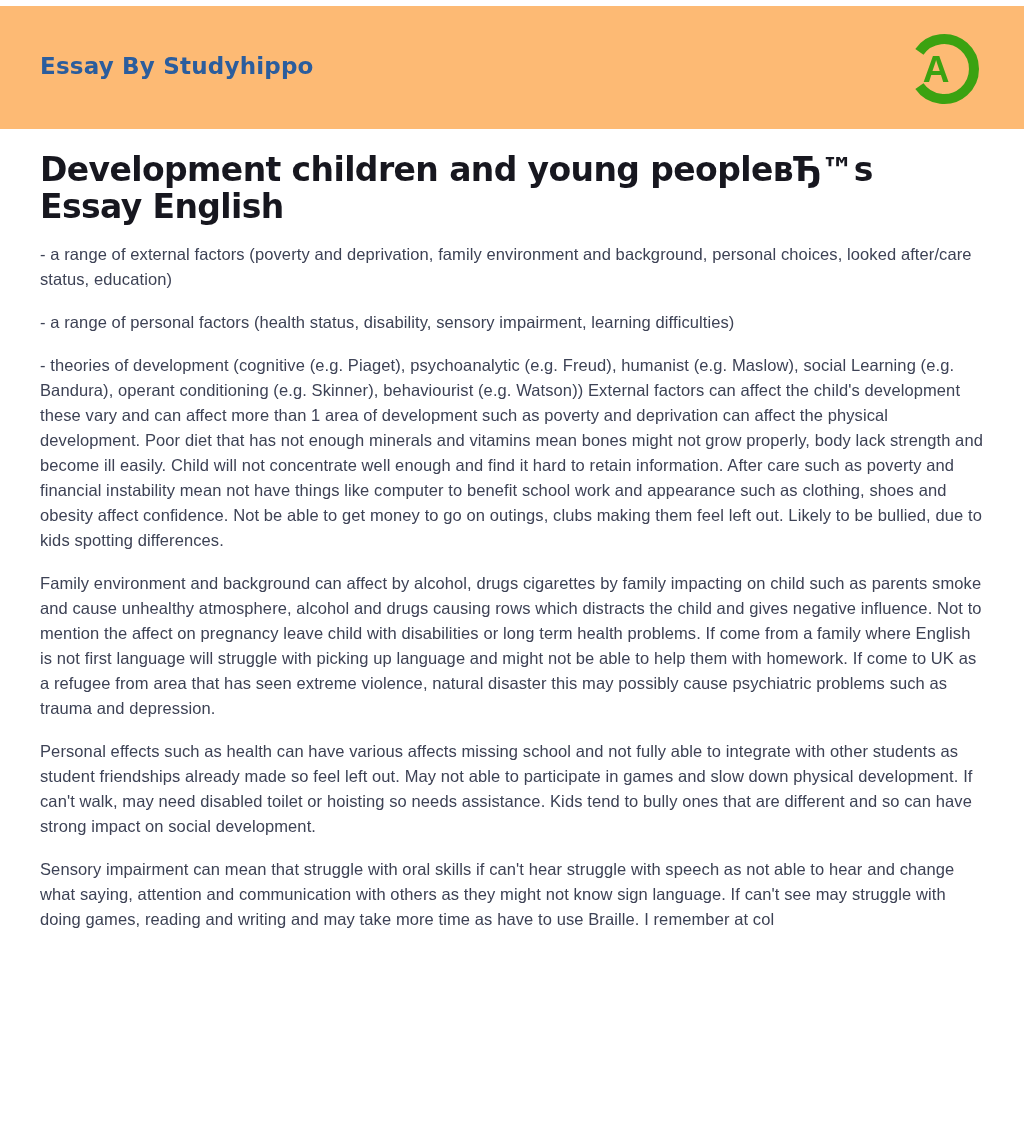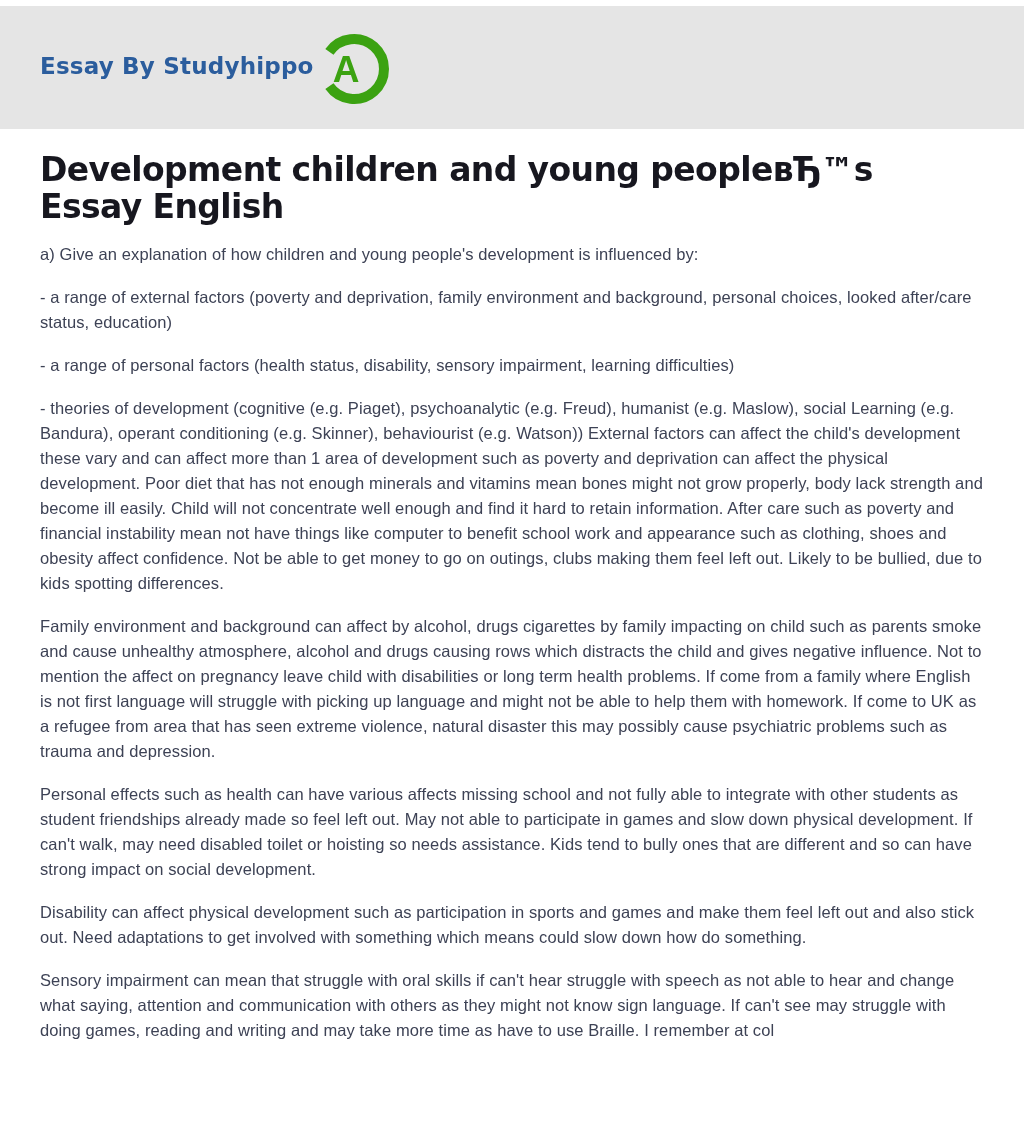--- a/index.html
+++ b/index.html
@@ -10,24 +10,25 @@
     background: #ffffff;
     overflow: hidden;
     position: relative;
     font-family: "Liberation Sans", sans-serif;
   }
   .top-strip {
     height: 6px;
     background: #ffffff;
   }
   .header {
-    background: #e5e5e5;
+    background: #fdba74;
     height: 123px;
     padding: 0 40px;
     display: flex;
+    justify-content: space-between;
     align-items: center;
   }
   .header-text {
     padding-top: 10px;
   }
   .site-title {
     font-family: "DejaVu Sans", sans-serif;
     font-size: 23px;
     font-weight: 700;
     color: #2b5d9d;
@@ -86,22 +87,20 @@
         <g transform="translate(0,6)">
           <path d="M 15.4 22.8 A 30 30 0 1 1 15.4 57.2" fill="none" stroke="#3ba211" stroke-width="10" stroke-linecap="butt"></path>
           <text x="32" y="53" text-anchor="middle" font-family="Liberation Sans, sans-serif" font-size="37" font-weight="700" fill="#3ba211">A</text>
         </g>
       </svg>
     </div>
   </header>
 
   <main class="content">
     <h1 class="essay-heading">Development children and young peopleвЂ™s Essay English</h1>
-    <p class="essay-paragraph">a) Give an explanation of how children and young people's development is influenced by:</p>
     <p class="essay-paragraph">- a range of external factors (poverty and deprivation, family environment and background, personal choices, looked after/care status, education)</p>
     <p class="essay-paragraph">- a range of personal factors (health status, disability, sensory impairment, learning difficulties)</p>
     <p class="essay-paragraph">- theories of development (cognitive (e.g. Piaget), psychoanalytic (e.g. Freud), humanist (e.g. Maslow), social Learning (e.g. Bandura), operant conditioning (e.g. Skinner), behaviourist (e.g. Watson)) External factors can affect the child's development these vary and can affect more than 1 area of development such as poverty and deprivation can affect the physical development. Poor diet that has not enough minerals and vitamins mean bones might not grow properly, body lack strength and become ill easily. Child will not concentrate well enough and find it hard to retain information. After care such as poverty and financial instability mean not have things like computer to benefit school work and appearance such as clothing, shoes and obesity affect confidence. Not be able to get money to go on outings, clubs making them feel left out. Likely to be bullied, due to kids spotting differences.</p>
     <p class="essay-paragraph">Family environment and background can affect by alcohol, drugs cigarettes by family impacting on child such as parents smoke and cause unhealthy atmosphere, alcohol and drugs causing rows which distracts the child and gives negative influence. Not to mention the affect on pregnancy leave child with disabilities or long term health problems. If come from a family where English is not first language will struggle with picking up language and might not be able to help them with homework. If come to UK as a refugee from area that has seen extreme violence, natural disaster this may possibly cause psychiatric problems such as trauma and depression.</p>
     <p class="essay-paragraph">Personal effects such as health can have various affects missing school and not fully able to integrate with other students as student friendships already made so feel left out. May not able to participate in games and slow down physical development. If can't walk, may need disabled toilet or hoisting so needs assistance. Kids tend to bully ones that are different and so can have strong impact on social development.</p>
-    <p class="essay-paragraph">Disability can affect physical development such as participation in sports and games and make them feel left out and also stick out. Need adaptations to get involved with something which means could slow down how do something.</p>
     <p class="essay-paragraph">Sensory impairment can mean that struggle with oral skills if can't hear struggle with speech as not able to hear and change what saying, attention and communication with others as they might not know sign language. If can't see may struggle with doing games, reading and writing and may take more time as have to use Braille. I remember at col</p>
   </main>
 </div>
 
 </body></html>

